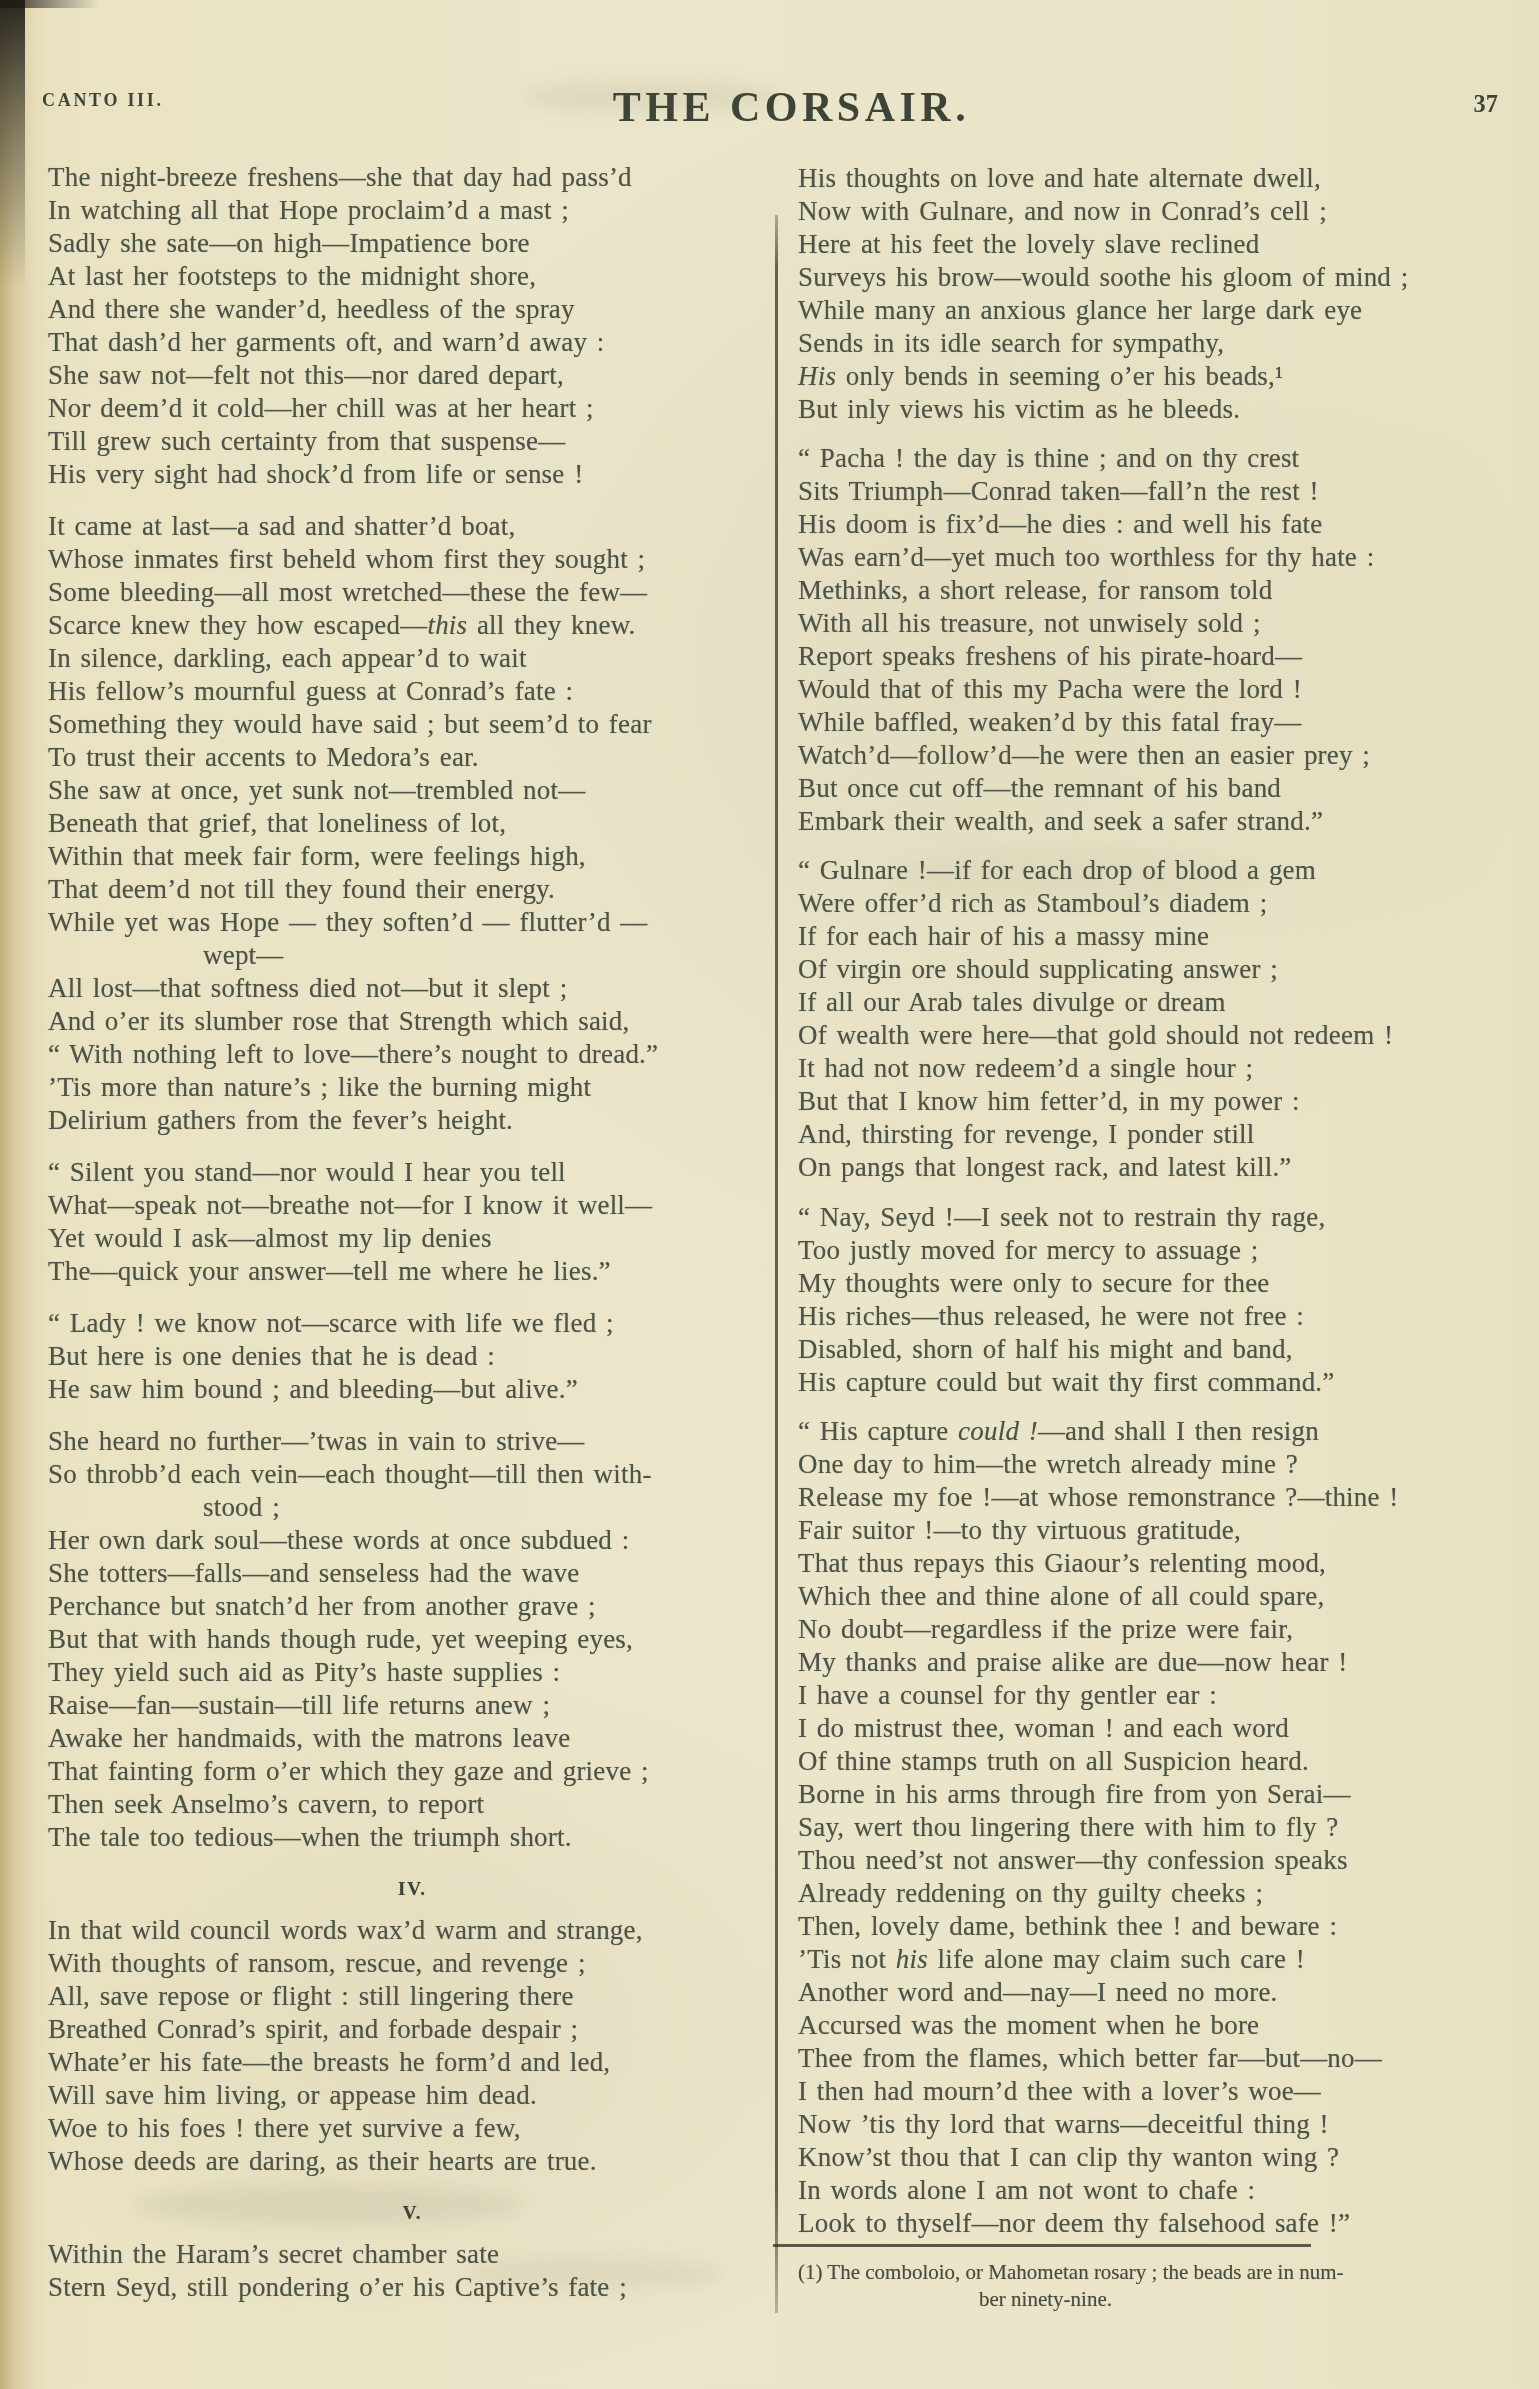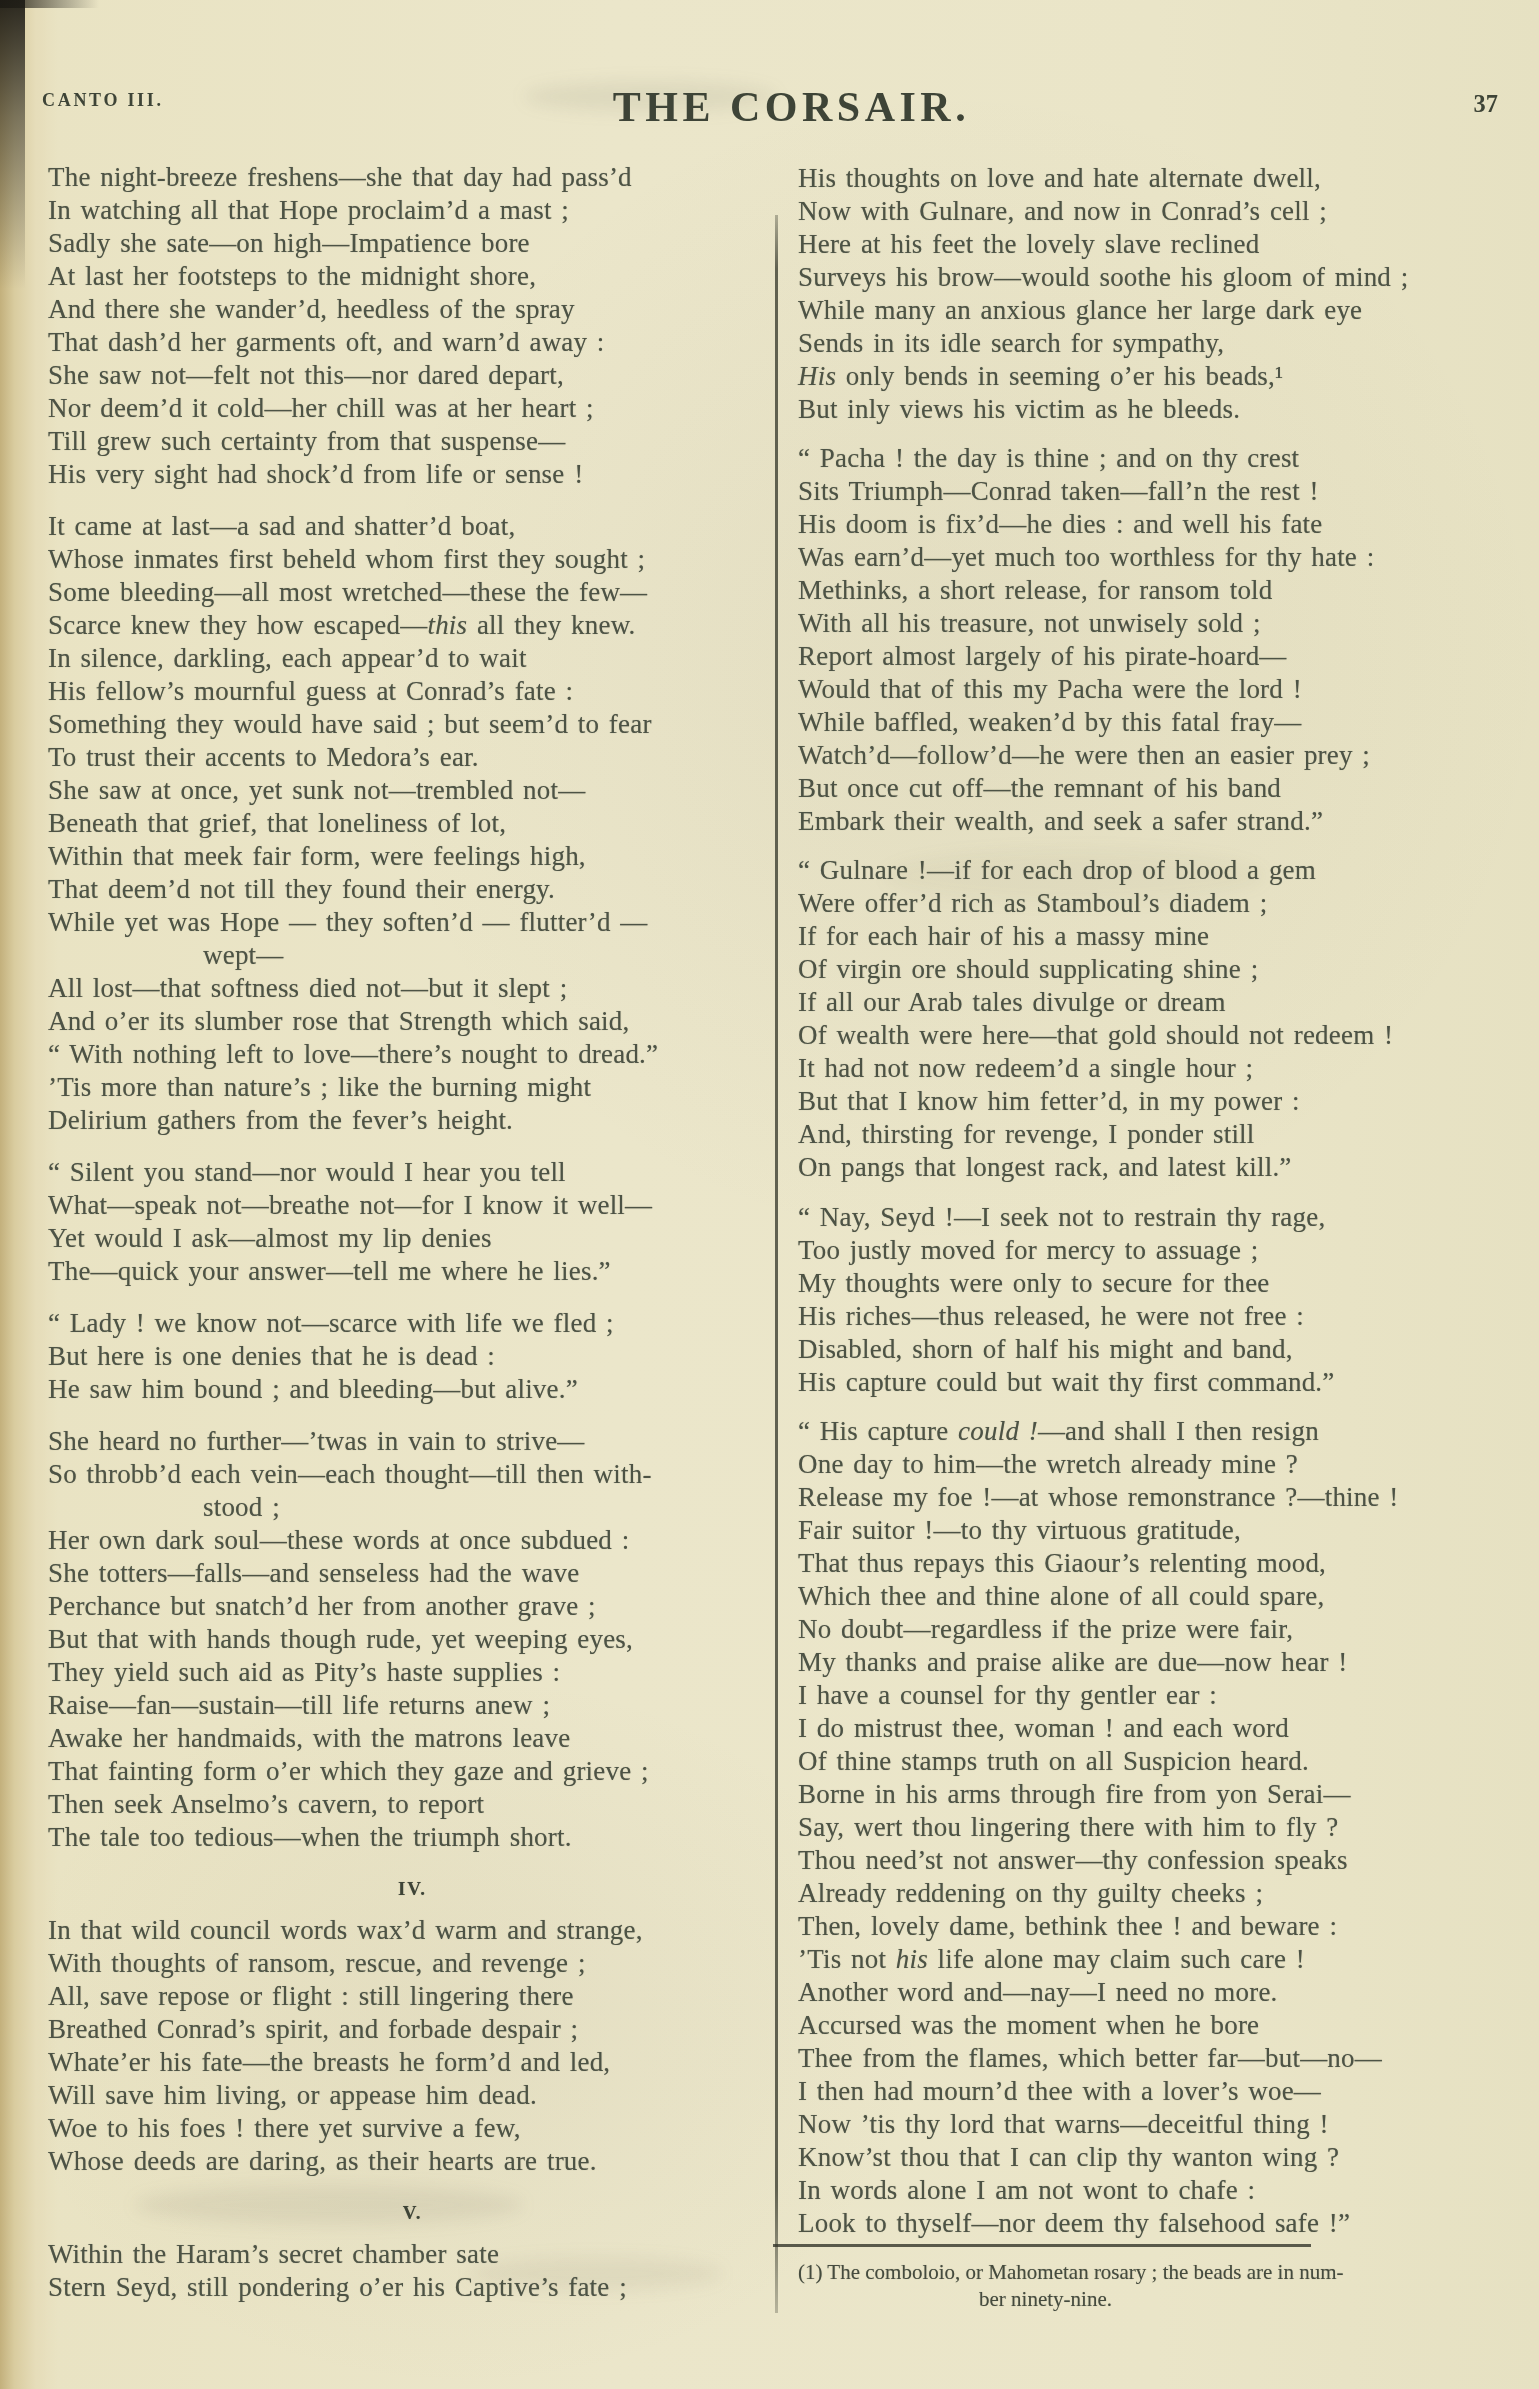--- a/index.html
+++ b/index.html
@@ -159,32 +159,32 @@
         <div class="line"><i>His</i> only bends in seeming o’er his beads,¹</div>
         <div class="line">But inly views his victim as he bleeds.</div>
       </div>
       <div class="stanza">
         <div class="line">“ Pacha ! the day is thine ; and on thy crest</div>
         <div class="line">Sits Triumph—Conrad taken—fall’n the rest !</div>
         <div class="line">His doom is fix’d—he dies : and well his fate</div>
         <div class="line">Was earn’d—yet much too worthless for thy hate :</div>
         <div class="line">Methinks, a short release, for ransom told</div>
         <div class="line">With all his treasure, not unwisely sold ;</div>
-        <div class="line">Report almost largely of his pirate-hoard—</div>
+        <div class="line">Report speaks freshens of his pirate-hoard—</div>
         <div class="line">Would that of this my Pacha were the lord !</div>
         <div class="line">While baffled, weaken’d by this fatal fray—</div>
         <div class="line">Watch’d—follow’d—he were then an easier prey ;</div>
         <div class="line">But once cut off—the remnant of his band</div>
         <div class="line">Embark their wealth, and seek a safer strand.”</div>
       </div>
       <div class="stanza">
         <div class="line">“ Gulnare !—if for each drop of blood a gem</div>
         <div class="line">Were offer’d rich as Stamboul’s diadem ;</div>
         <div class="line">If for each hair of his a massy mine</div>
-        <div class="line">Of virgin ore should supplicating shine ;</div>
+        <div class="line">Of virgin ore should supplicating answer ;</div>
         <div class="line">If all our Arab tales divulge or dream</div>
         <div class="line">Of wealth were here—that gold should not redeem !</div>
         <div class="line">It had not now redeem’d a single hour ;</div>
         <div class="line">But that I know him fetter’d, in my power :</div>
         <div class="line">And, thirsting for revenge, I ponder still</div>
         <div class="line">On pangs that longest rack, and latest kill.”</div>
       </div>
       <div class="stanza">
         <div class="line">“ Nay, Seyd !—I seek not to restrain thy rage,</div>
         <div class="line">Too justly moved for mercy to assuage ;</div>

